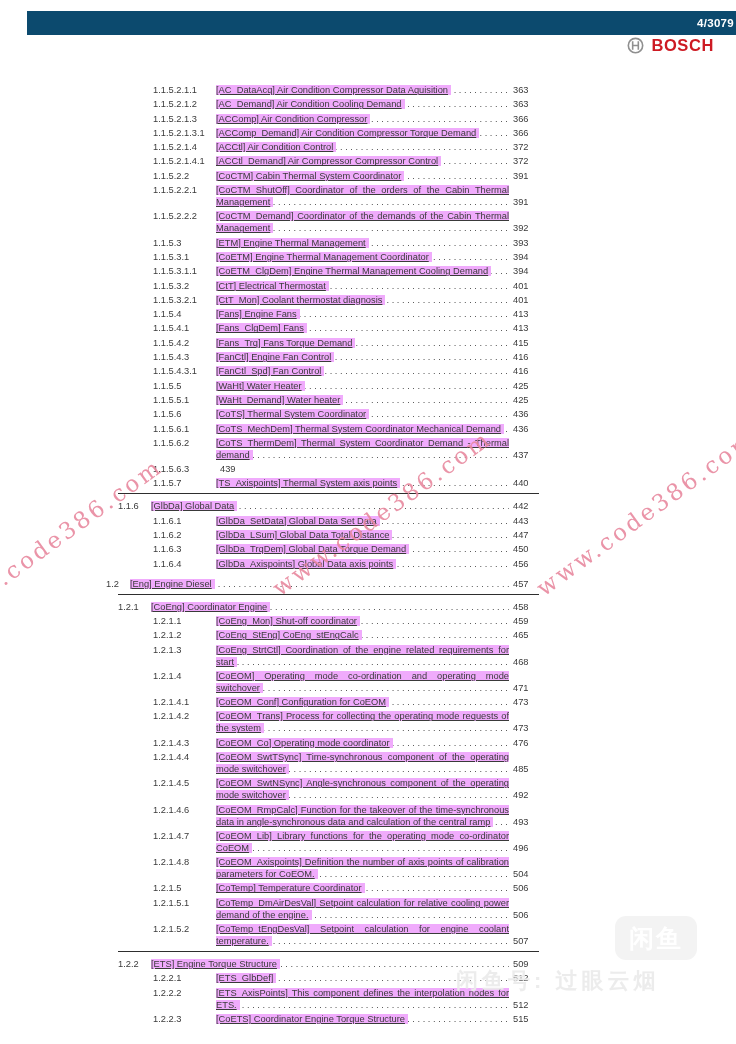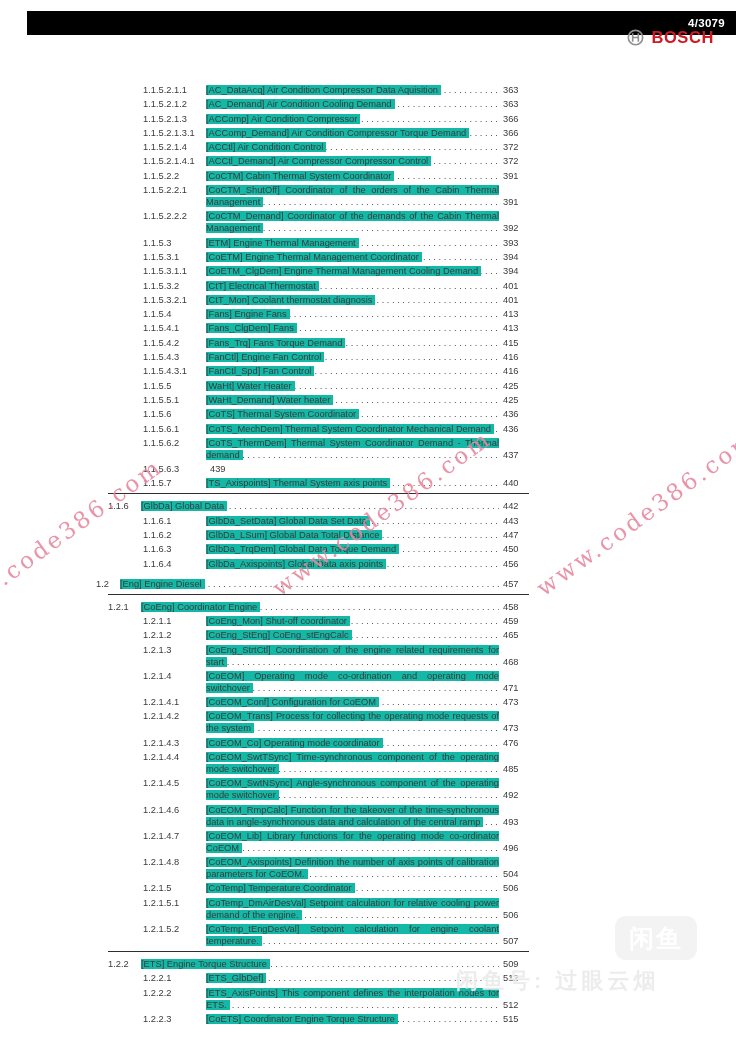--- a/index.html
+++ b/index.html
@@ -4,43 +4,43 @@
 <style>
   html,body { margin:0; padding:0; }
   body {
     width:736px; height:1044px; position:relative; overflow:hidden;
     background:#ffffff; font-family:"Liberation Sans", sans-serif;
   }
 
   
   .topbar {
     position:absolute; left:27px; top:11px; right:0; height:24px;
-    background:#000000; color:#ffffff; font-size:11.5px; font-weight:bold;
-    text-align:right; line-height:24px; padding-right:11px; box-sizing:border-box;
+    background:#0c4a6e; color:#ffffff; font-size:11.5px; font-weight:bold;
+    text-align:right; line-height:24px; padding-right:2px; box-sizing:border-box;
     letter-spacing:0.3px;
   }
 
   
-  .brand { position:absolute; top:28px; right:22px; display:flex; align-items:center; gap:7px; }
+  .brand { position:absolute; top:36px; right:22px; display:flex; align-items:center; gap:7px; }
   .emblem { width:17px; height:17px; }
   .wordmark { color:#cd1a23; font-weight:bold; font-size:16.5px; letter-spacing:0.6px; }
 
   
   .toc {
-    position:absolute; left:84px; top:84px; width:445px;
+    position:absolute; left:94px; top:84px; width:445px;
     font-size:9.3px; line-height:12px; color:#3a3a3a;
   }
   .row { display:flex; margin-bottom:2.3px; }
   .row.gap { margin-top:8px; }
   .num { flex:none; white-space:nowrap; }
   .lvl2 .num { margin-left:12px;    width:24px; }
   .lvl3 .num { margin-left:24px; width:33px; }
   .lvl4 .num { margin-left:59px; width:63px; }
   .mid { flex:1; position:relative; text-align:justify; overflow:hidden; min-width:0; }
-  .mid .t { position:relative; z-index:1; background:#14b8a6; padding-right:3px; }
+  .mid .t { position:relative; z-index:1; background:#f0abfc; padding-right:3px;text-decoration:underline; }
   .mid::after {
     content: ". . . . . . . . . . . . . . . . . . . . . . . . . . . . . . . . . . . . . . . . . . . . . . . . . . . . . . . . . . . . . . . . . . . . . . . . . . . . . . . . . . . . . . . . . . . . . . . . . . . . . . . . . . . . . . . . . . . . . . . . . . . .";
     position:absolute; left:0; right:0; bottom:0; height:12px;
     white-space:nowrap; overflow:hidden; color:#4a4a4a; z-index:0;
   }
   .row.noleader .mid::after { content:""; }
   .page { flex:none; width:26px; align-self:flex-end; padding-left:4px; white-space:nowrap; }
   .rule { border-top:1.6px solid #2e2e2e; margin:4px 0 6px 24px; }
 
   

